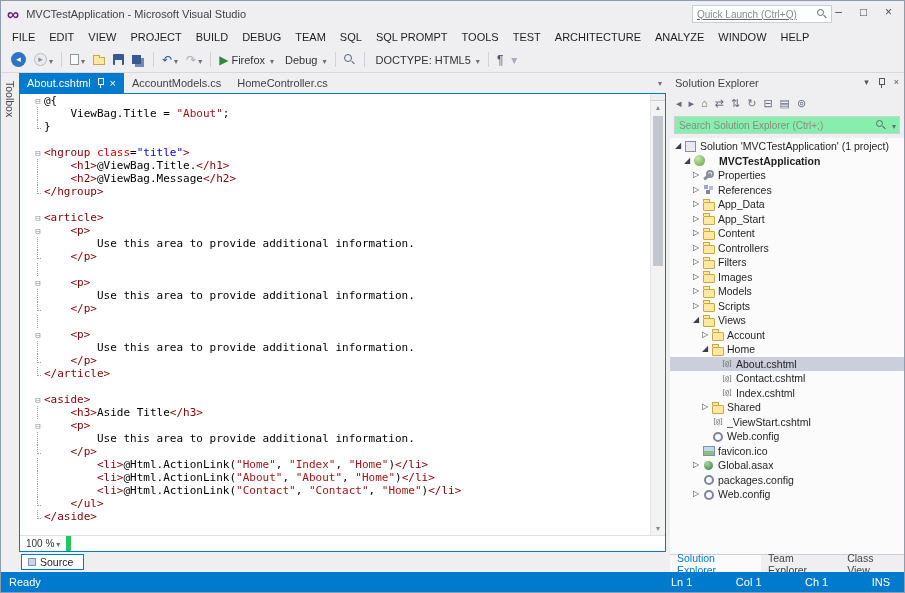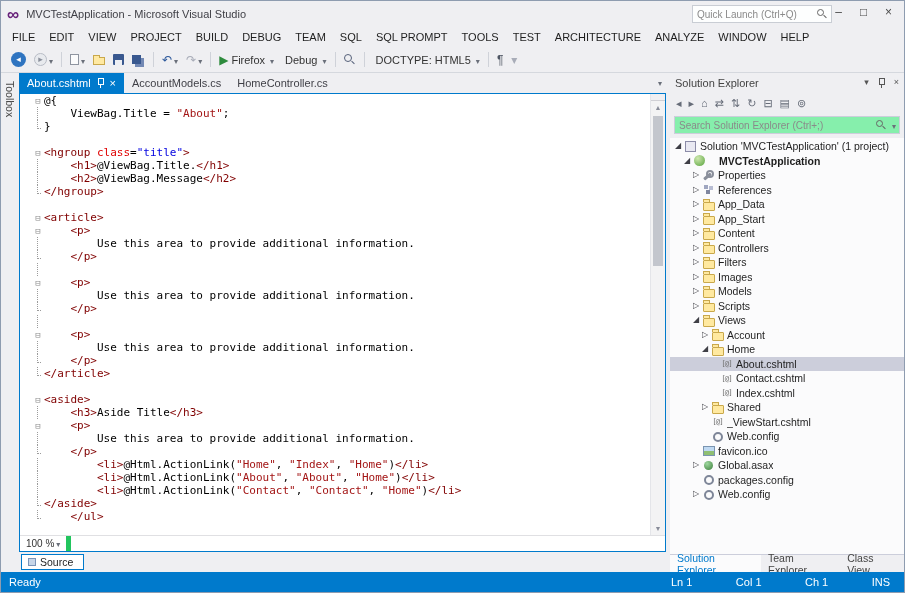--- a/index.html
+++ b/index.html
@@ -9,21 +9,21 @@
     overflow:hidden;position:relative;}
 
   
   .titlebar{height:26px;display:flex;align-items:center;padding-left:6px;flex:none;position:relative;}
   .vs-logo{color:#68217A;font-size:17px;line-height:1;margin-right:7px;font-weight:bold;}
   .vs-logo::before{content:"∞";}
   .title-text{font-size:11px;color:#3F3F46;}
   .quick-launch{position:absolute;right:72px;top:4px;width:140px;height:18px;background:#FDFEFE;
     border:1px solid #C9CDD4;display:flex;align-items:center;}
   .quick-launch input{flex:1;min-width:0;border:0;outline:0;background:transparent;
-    font-family:"Liberation Sans",sans-serif;font-size:10px;color:#666;padding:0 4px;}
+    font-family:"Liberation Sans",sans-serif;font-size:10px;color:#666;padding:0 4px;text-decoration:underline;}
   .quick-launch input::placeholder{color:#8A8A8A;}
   .search-glyph{width:11px;height:11px;position:relative;flex:none;margin-right:3px;}
   .search-glyph::before{content:"";position:absolute;left:0;top:0;width:5px;height:5px;border:1px solid #666;border-radius:50%;}
   .search-glyph::after{content:"";position:absolute;left:6px;top:7px;width:4px;height:1px;background:#666;transform:rotate(45deg);}
   .win-controls{position:absolute;right:3px;top:0;display:flex;}
   .win-btn{width:25px;height:22px;display:flex;align-items:center;justify-content:center;font-size:12px;color:#4A4A4A;}
 
   
   .menubar{height:20px;display:flex;align-items:center;padding-left:4px;flex:none;}
   .menu-item{padding:0 7px;font-size:11px;}
@@ -381,25 +381,25 @@
               <div class="code-line">
                 <span class="fold f-bar"></span>
                 <span class="code-text"><span class="tok-plain">        </span><span class="tok-tag">&lt;li&gt;</span><span class="tok-plain">@Html.ActionLink(</span><span class="tok-str">"About"</span><span class="tok-plain">, </span><span class="tok-str">"About"</span><span class="tok-plain">, </span><span class="tok-str">"Home"</span><span class="tok-plain">)</span><span class="tok-tag">&lt;/li&gt;</span></span>
               </div>
               <div class="code-line">
                 <span class="fold f-bar"></span>
                 <span class="code-text"><span class="tok-plain">        </span><span class="tok-tag">&lt;li&gt;</span><span class="tok-plain">@Html.ActionLink(</span><span class="tok-str">"Contact"</span><span class="tok-plain">, </span><span class="tok-str">"Contact"</span><span class="tok-plain">, </span><span class="tok-str">"Home"</span><span class="tok-plain">)</span><span class="tok-tag">&lt;/li&gt;</span></span>
               </div>
               <div class="code-line">
                 <span class="fold f-end"></span>
+                <span class="code-text"><span class="tok-plain">    </span><span class="tok-tag">&lt;/ul&gt;</span></span>
+              </div>
+              <div class="code-line">
+                <span class="fold f-end"></span>
                 <span class="code-text"><span class="tok-tag">&lt;/aside&gt;</span></span>
-              </div>
-              <div class="code-line">
-                <span class="fold f-end"></span>
-                <span class="code-text"><span class="tok-plain">    </span><span class="tok-tag">&lt;/ul&gt;</span></span>
               </div>
             </div>
           <div class="v-scroll">
             <div class="sb-split"></div>
             <span class="sb-arrow up"></span>
             <div class="sb-thumb"></div>
             <span class="sb-arrow down"></span>
           </div>
         </div>
         <div class="zoom-bar">

